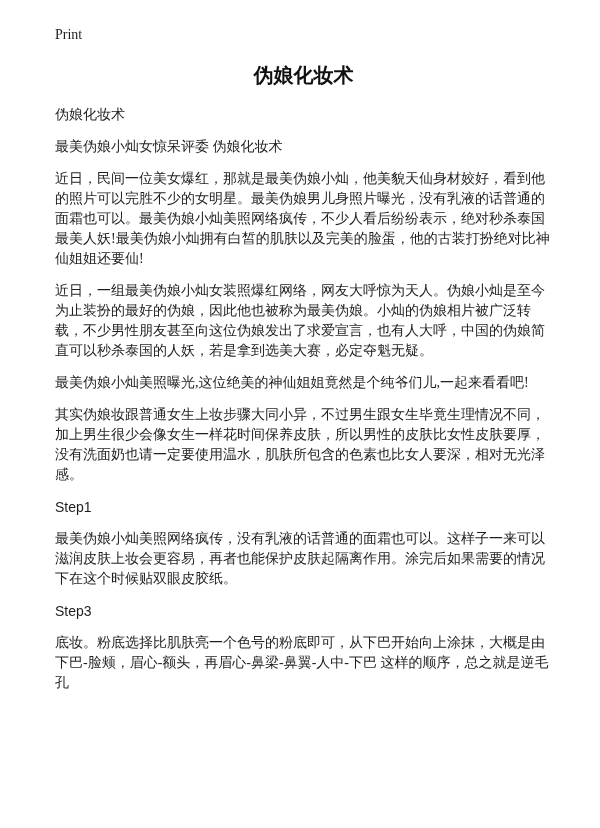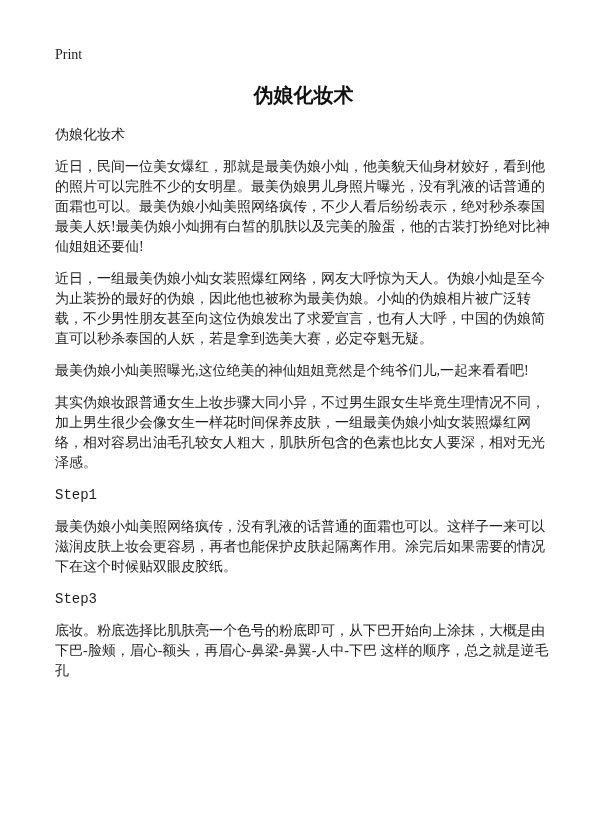--- a/index.html
+++ b/index.html
@@ -7,21 +7,21 @@
     margin: 0;
     padding: 0;
     width: 600px;
     height: 828px;
     background: #ffffff;
     overflow: hidden;
   }
   .page {
     width: 600px;
     height: 828px;
-    padding: 45px 48px 0 55px;
+    padding: 25px 48px 0 55px;
     background: #ffffff;
     color: #1e1e1e;
     font-family: "Liberation Serif", "DejaVu Serif", serif;
   }
   .print-link {
     font-family: "Liberation Serif", "DejaVu Serif", serif;
     font-size: 14px;
     line-height: 15px;
     color: #1e1e1e;
     cursor: pointer;
@@ -43,43 +43,44 @@
     color: #1e1e1e;
     text-align: left;
     word-break: break-all;
     font-family: "Liberation Serif", "DejaVu Serif", serif;
   }
   .step-label {
     margin: 0 0 12px 0;
     font-size: 14px;
     line-height: 20px;
     color: #1e1e1e;
-    font-family: Liberation Mono, monospace;
+    font-family: Liberation Sans, sans-serif;
   }
 </style>
 </head>
 <body>
 
 <div class="page">
 
   <span class="print-link">Print</span>
 
   <h1 class="doc-title">伪娘化妆术</h1>
 
   <p class="body-para">伪娘化妆术</p>
 
 
+  <p class="body-para">最美伪娘小灿女惊呆评委 伪娘化妆术</p>
 
   <p class="body-para">近日，民间一位美女爆红，那就是最美伪娘小灿，他美貌天仙身材姣好，看到他的照片可以完胜不少的女明星。最美伪娘男儿身照片曝光，没有乳液的话普通的面霜也可以。最美伪娘小灿美照网络疯传，不少人看后纷纷表示，绝对秒杀泰国最美人妖!最美伪娘小灿拥有白皙的肌肤以及完美的脸蛋，他的古装打扮绝对比神仙姐姐还要仙!</p>
 
   <p class="body-para">近日，一组最美伪娘小灿女装照爆红网络，网友大呼惊为天人。伪娘小灿是至今为止装扮的最好的伪娘，因此他也被称为最美伪娘。小灿的伪娘相片被广泛转载，不少男性朋友甚至向这位伪娘发出了求爱宣言，也有人大呼，中国的伪娘简直可以秒杀泰国的人妖，若是拿到选美大赛，必定夺魁无疑。</p>
 
   <p class="body-para">最美伪娘小灿美照曝光,这位绝美的神仙姐姐竟然是个纯爷们儿,一起来看看吧!</p>
 
-  <p class="body-para">其实伪娘妆跟普通女生上妆步骤大同小异，不过男生跟女生毕竟生理情况不同，加上男生很少会像女生一样花时间保养皮肤，一组最美伪娘小灿女装照爆红网络，相对容易出油毛孔较女人粗大，肌肤所包含的色素也比女人要深，相对无光泽感。</p>
+  <p class="body-para">其实伪娘妆跟普通女生上妆步骤大同小异，不过男生跟女生毕竟生理情况不同，加上男生很少会像女生一样花时间保养皮肤，所以男性的皮肤比女性皮肤要厚，没有洗面奶也请一定要使用温水，肌肤所包含的色素也比女人要深，相对无光泽感。</p>
 
   <p class="step-label">Step1</p>
 
 
   <p class="body-para">最美伪娘小灿美照网络疯传，没有乳液的话普通的面霜也可以。这样子一来可以滋润皮肤上妆会更容易，再者也能保护皮肤起隔离作用。涂完后如果需要的情况下在这个时候贴双眼皮胶纸。</p>
 
   <p class="step-label">Step3</p>
 
   <p class="body-para">底妆。粉底选择比肌肤亮一个色号的粉底即可，从下巴开始向上涂抹，大概是由下巴-脸颊，眉心-额头，再眉心-鼻梁-鼻翼-人中-下巴 这样的顺序，总之就是逆毛孔</p>
 

